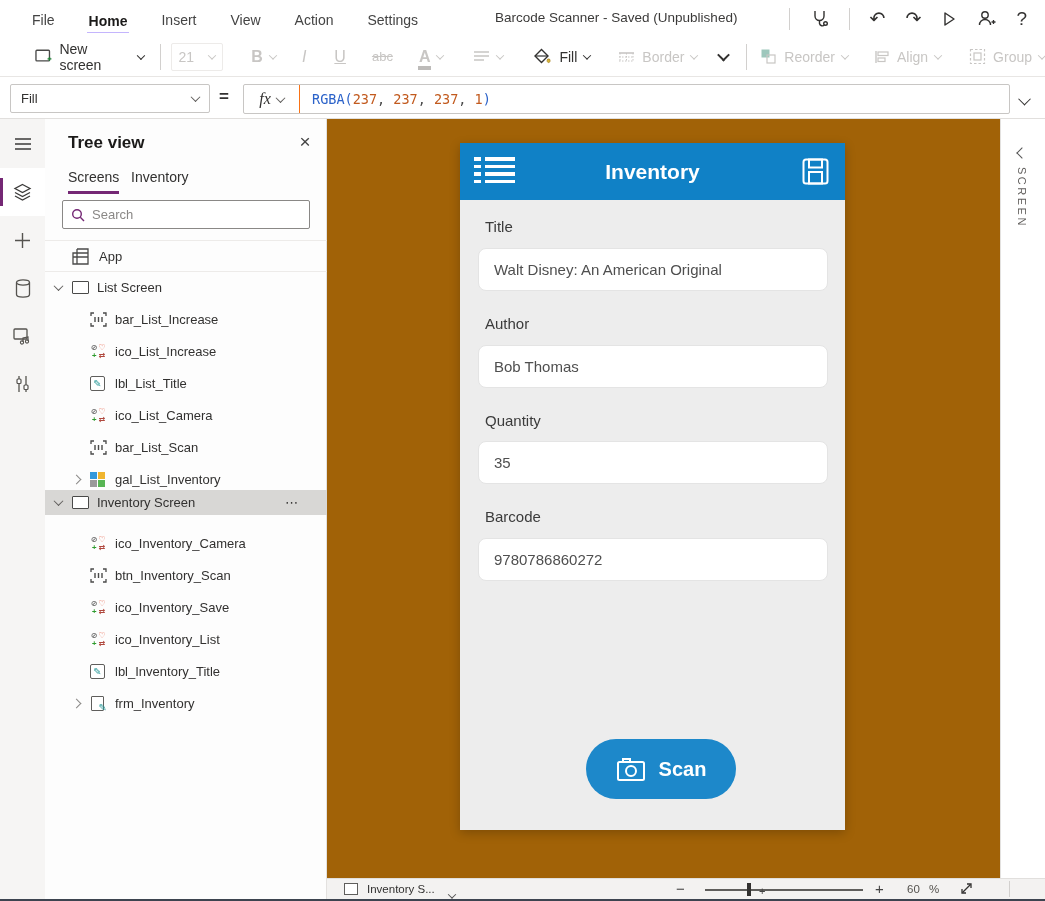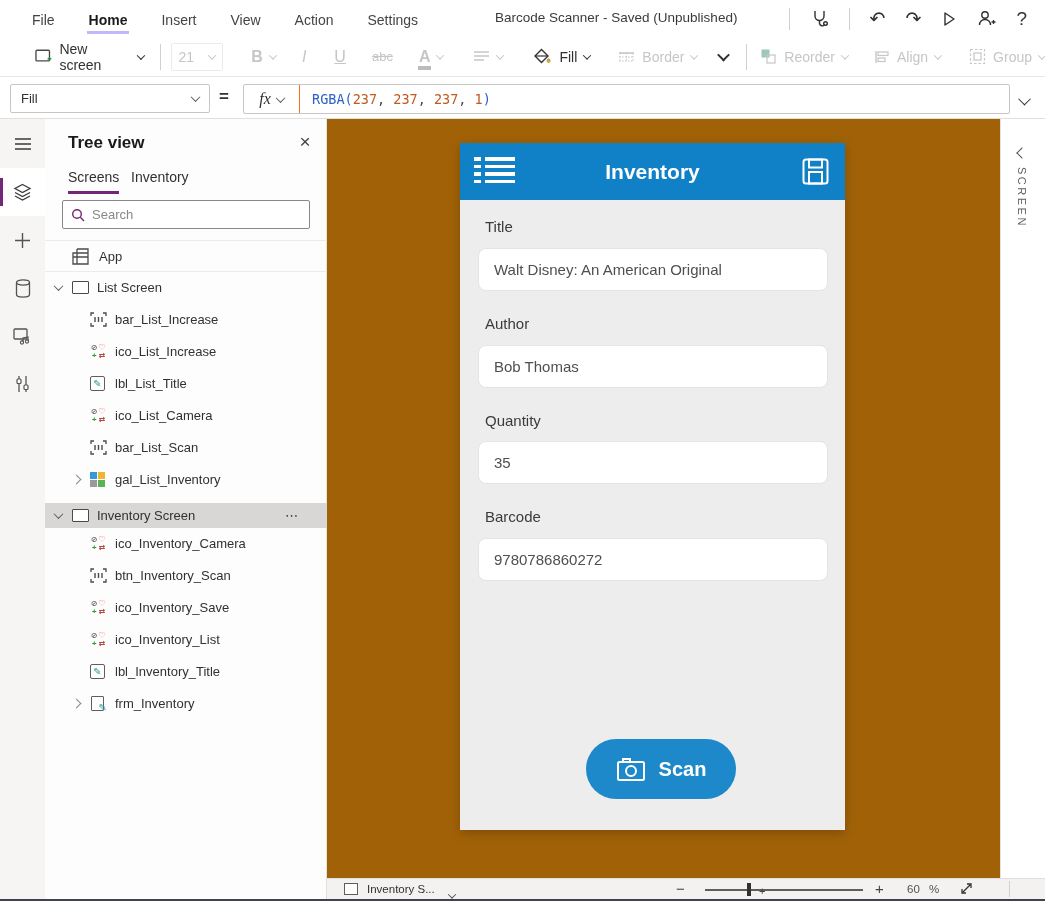--- a/index.html
+++ b/index.html
@@ -9,21 +9,21 @@
 
   
   .chev { display:inline-block; width:7px; height:7px; border-right:1.4px solid currentColor; border-bottom:1.4px solid currentColor; transform:rotate(45deg) translate(-1px,-1px); }
   .chev-right { transform:rotate(-45deg); }
   .chev-left { transform:rotate(135deg); }
   .vdiv { width:1px; background:#d2d0ce; }
 
   
   #menubar { position:absolute; left:0; top:0; width:1045px; height:37px; background:#fff; display:flex; align-items:center; }
   .menu-item { font-size:14px; color:#444; margin-left:30px; padding:8px 2px 6px; cursor:default; }
-  .menu-item.active { font-weight:bold; color:#1b1a19; border-bottom:3px solid #c4b5fd; padding-bottom:3px; }
+  .menu-item.active { font-weight:bold; color:#1b1a19; border-bottom:1px solid #c4b5fd; padding-bottom:3px; }
   #doc-title { position:absolute; left:495px; top:10px; font-size:13.5px; color:#3b3a39; white-space:nowrap; }
   #menubar-right { position:absolute; right:18px; top:0; height:37px; display:flex; align-items:center; gap:20px; }
   #menubar-right .vdiv { height:22px; }
   .topicon { font-size:19px; color:#323130; line-height:1; }
   .topicon svg { display:block; }
 
   
   #ribbon { position:absolute; left:0; top:37px; width:1045px; height:40px; background:#fff; border-bottom:1px solid #e8e6e4; display:flex; align-items:center; }
   .rb { display:flex; align-items:center; gap:7px; font-size:14px; color:#323130; }
   .rb.disabled { color:#c8c6c4; }
@@ -362,21 +362,21 @@
       <span class="chev chev-right abs" style="left:28px;color:#8a8886"></span>
       <span class="gal-icon abs" style="left:45px">
           <i style="background:#3498db"></i>
           <i style="background:#f0b52e"></i>
           <i style="background:#9a9a9a"></i>
           <i style="background:#58b554"></i>
         </span>
       <span class="lbl abs" style="left:70px">gal_List_Inventory</span>
     </div>
 
-    <div class="tree-row selected" style="top:384px">
+    <div class="tree-row selected" style="top:371px">
       <span class="chev abs" style="left:10px;color:#605e5c"></span>
       <span class="scr-rect abs" style="left:27px"></span>
       <span class="lbl abs" style="left:52px">Inventory Screen</span>
       <span class="dots abs" style="left:240px">⋯</span>
     </div>
 
     <div class="tree-row" style="top:412px">
       <span class="iconset abs" style="left:45px">
           <i style="color:#6b6b6b">⊘</i>
           <i style="color:#e8664d">♡</i>

